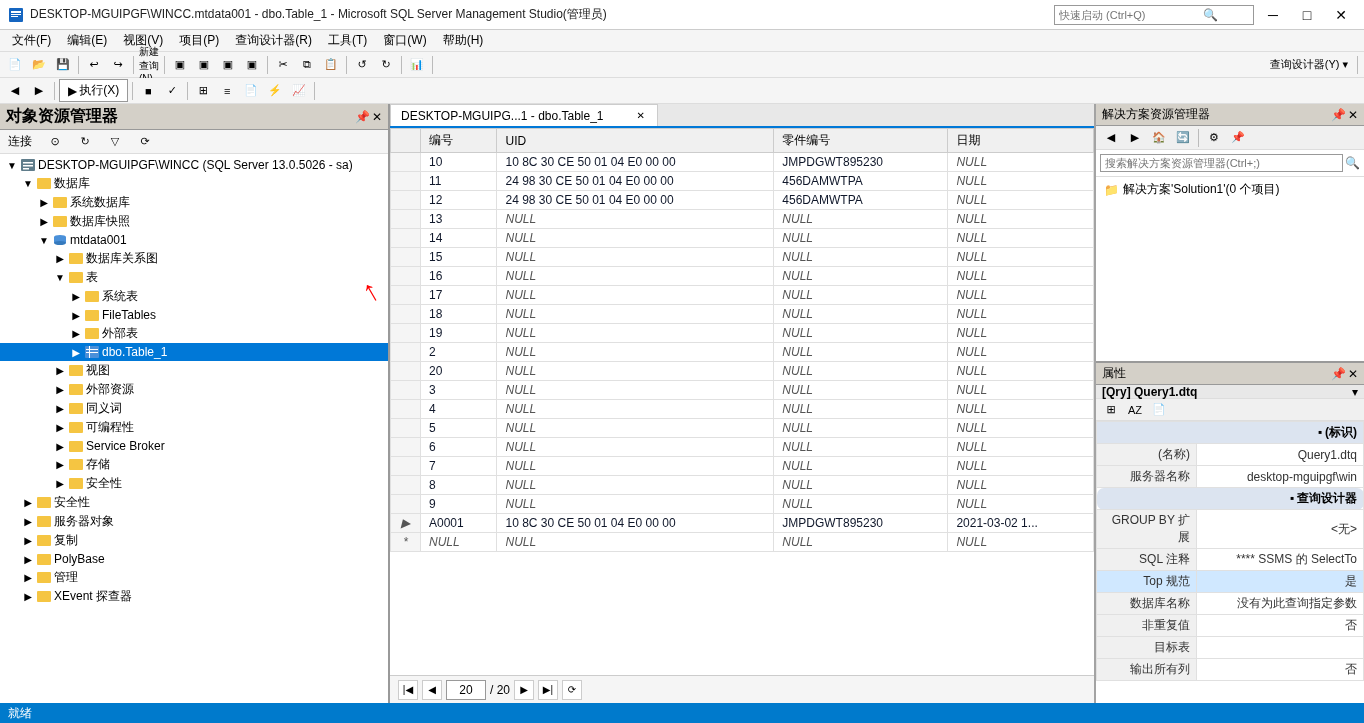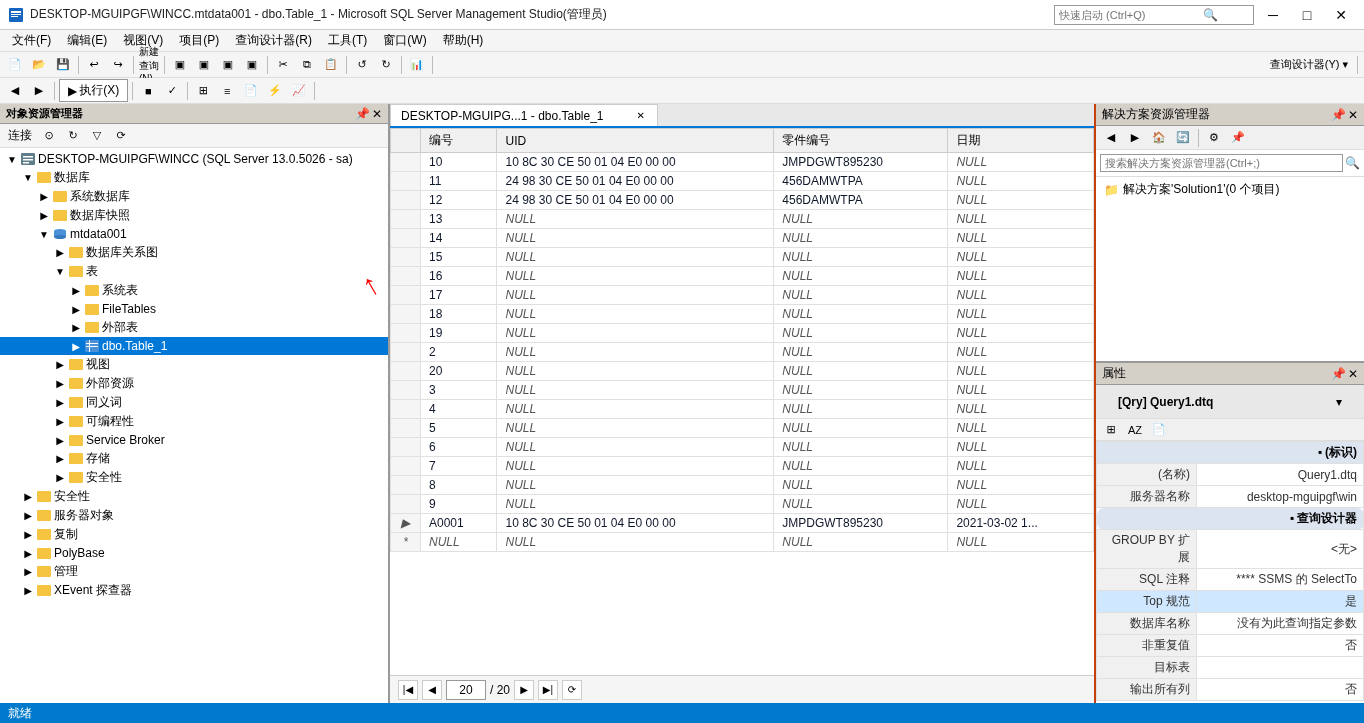--- a/index.html
+++ b/index.html
@@ -24,23 +24,23 @@
     .toolbar-btn { width: 22px; height: 22px; display: flex; align-items: center; justify-content: center; cursor: pointer; border: 1px solid transparent; font-size: 11px; }
     .toolbar-sep { width: 1px; height: 18px; background: #bbb; margin: 0 2px; }
     .toolbar-label { font-size: 12px; padding: 0 4px; cursor: pointer; }
     .execute-btn { background: #fff; border: 1px solid #999; padding: 2px 8px; font-size: 12px; cursor: pointer; display: flex; align-items: center; gap: 2px; }
 
     
     .main-area { display: flex; flex: 1; overflow: hidden; }
 
     
     .left-panel { width: 390px; display: flex; flex-direction: column; border-right: 2px solid #999; background: #fff; }
-    .panel-header-title { font-size: 11px; font-weight: bold; }
-
-    .obj-explorer-toolbar { background: #f5f5f5; height: 24px; display: flex; align-items: center; padding: 0 4px; gap: 2px; border-bottom: 1px solid #ddd; }
+    .panel-header-title { font-size: 16px; font-weight: bold; }
+
+    .obj-explorer-toolbar { background: #f5f5f5; height: 24px; display: flex; align-items: center; padding: 0 4px; gap: 8px; border-bottom: 1px solid #ddd; }
 
     .tree-area { flex: 1; overflow-y: auto; overflow-x: auto; background: #fff; padding: 2px 0; }
     .tree-node { display: flex; align-items: center; padding: 1px 0; cursor: pointer; white-space: nowrap; }
     .tree-node.selected { background: #0078d7; color: #fff; }
     .tree-expand { width: 16px; height: 16px; display: inline-flex; align-items: center; justify-content: center; font-size: 10px; cursor: pointer; }
     .tree-icon { width: 16px; height: 16px; display: inline-flex; align-items: center; justify-content: center; margin-right: 2px; }
     .tree-label { font-size: 12px; }
 
     
     .icon-folder { width: 14px; height: 11px; background: #f5c542; border-radius: 1px; position: relative; display: inline-block; }
@@ -62,29 +62,29 @@
     .data-grid td.not-null { font-style: normal; color: #0f172a; }
     .row-indicator { width: 20px; background: #f5f5f5; border-right: 2px solid #ccc; text-align: center; font-style: normal; color: #000; }
 
     
     .pagination { height: 28px; display: flex; align-items: center; padding: 0 8px; gap: 4px; border-top: 1px solid #ccc; background: #f5f5f5; }
     .page-btn { width: 20px; height: 20px; display: flex; align-items: center; justify-content: center; cursor: pointer; border: 1px solid #ccc; background: #fff; font-size: 10px; }
     .page-input { width: 40px; border: 1px solid #999; padding: 2px 4px; text-align: center; font-size: 12px; }
     .page-total { font-size: 12px; }
 
     
-    .right-panel { width: 270px; display: flex; flex-direction: column; border-left: 2px solid #c2410c; background: #fdba74; }
+    .right-panel { width: 270px; display: flex; flex-direction: column; border-left: 2px solid #a3a3a3; background: #fdba74; }
     .solution-panel { flex: 1; background: #fff; border-bottom: 2px solid #999; }
     .solution-toolbar { background: #f0f0f0; height: 24px; display: flex; align-items: center; padding: 0 4px; gap: 2px; border-bottom: 1px solid #ddd; }
     .solution-search { display: flex; align-items: center; padding: 4px; gap: 2px; border-bottom: 1px solid #ddd; }
     .solution-search input { flex: 1; border: 1px solid #999; padding: 2px 4px; font-size: 11px; }
     .solution-item { padding: 4px 8px; font-size: 12px; display: flex; align-items: center; gap: 4px; }
 
     .props-panel { height: 340px; background: #fff; display: flex; flex-direction: column; text-align: right; }
-    .props-title-bar { background: #e8e8e8; height: 34px; display: flex; align-items: center; padding: 0 22px; gap: 4px; border-bottom: 1px solid #ddd; }
+    .props-title-bar { background: #e8e8e8; height: 14px; display: flex; align-items: center; padding: 0 6px; gap: 4px; border-bottom: 1px solid #ddd; }
     .props-title-text { font-size: 12px; font-weight: bold; }
     .props-toolbar { background: #f0f0f0; height: 22px; display: flex; align-items: center; padding: 0 4px; gap: 2px; border-bottom: 1px solid #ddd; }
     .props-table { width: 100%; border-collapse: collapse; font-size: 11px; overflow-y: auto; flex: 1; }
     .props-table td { border: 1px solid #e0e0e0; padding: 2px 6px; }
     .props-table .prop-name { background: #f0f0f0; width: 100px; color: #333; }
     .props-table .prop-value { color: #333; }
     .props-section-row td { background: #dce4f0; font-weight: bold; }
 
     
     .status-bar { background: #007acc; height: 20px; display: flex; align-items: center; padding: 0 8px; color: #fff; font-size: 11px; }

